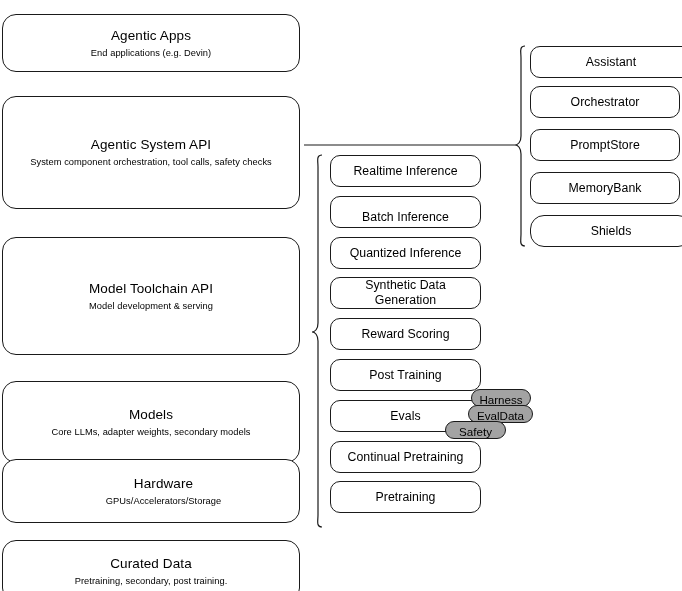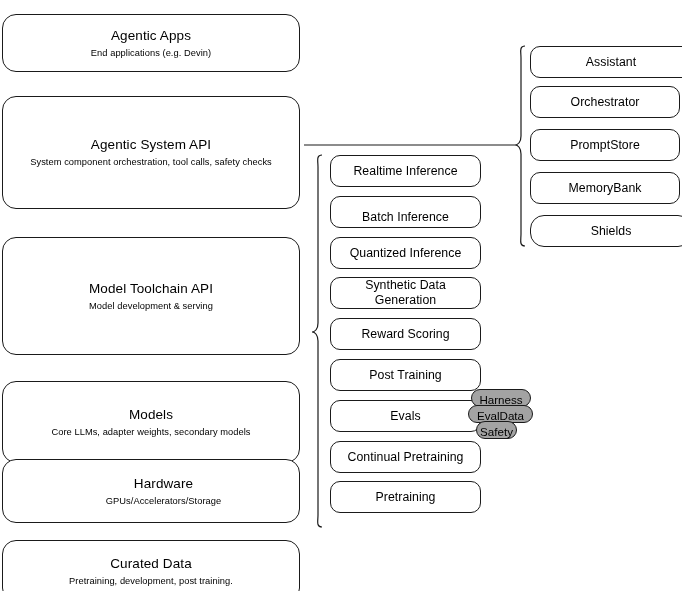--- a/index.html
+++ b/index.html
@@ -146,21 +146,21 @@
     <div class="layer-sub">Core LLMs, adapter weights, secondary models</div>
   </div>
 
   <div class="box layer-box" style="left:2px; top:447px; width:298px; height:64px;padding-left:31px;">
     <div class="layer-title">Hardware</div>
     <div class="layer-sub">GPUs/Accelerators/Storage</div>
   </div>
 
   <div class="box layer-box" style="left:2px; top:528px; width:298px; height:62px;">
     <div class="layer-title">Curated Data</div>
-    <div class="layer-sub">Pretraining, development, post training.</div>
+    <div class="layer-sub">Pretraining, secondary, post training.</div>
   </div>
 
   <div class="box item-box" style="left:330px; top:143px; width:151px;">
     <div class="item-label">Realtime Inference</div>
   </div>
   <div class="box item-box" style="left:330px; top:184px; width:151px;justify-content:flex-end;">
     <div class="item-label">Batch Inference</div>
   </div>
   <div class="box item-box" style="left:330px; top:225px; width:151px;">
     <div class="item-label">Quantized Inference</div>
@@ -183,21 +183,21 @@
   <div class="box item-box" style="left:330px; top:469px; width:151px;">
     <div class="item-label">Pretraining</div>
   </div>
 
   <div class="pill" style="left:471px; top:377px; width:60px;">
     <div class="pill-label">Harness</div>
   </div>
   <div class="pill" style="left:468px; top:393px; width:65px;">
     <div class="pill-label">EvalData</div>
   </div>
-  <div class="pill" style="left:476px; top:409px; width:41px;">
+  <div class="pill" style="left:445px; top:409px; width:61px;">
     <div class="pill-label">Safety</div>
   </div>
 
   <div class="box item-box" style="left:530px; top:34px; width:162px;">
     <div class="item-label">Assistant</div>
   </div>
   <div class="box item-box" style="left:530px; top:74px; width:150px;">
     <div class="item-label">Orchestrator</div>
   </div>
   <div class="box item-box" style="left:530px; top:117px; width:150px;">

